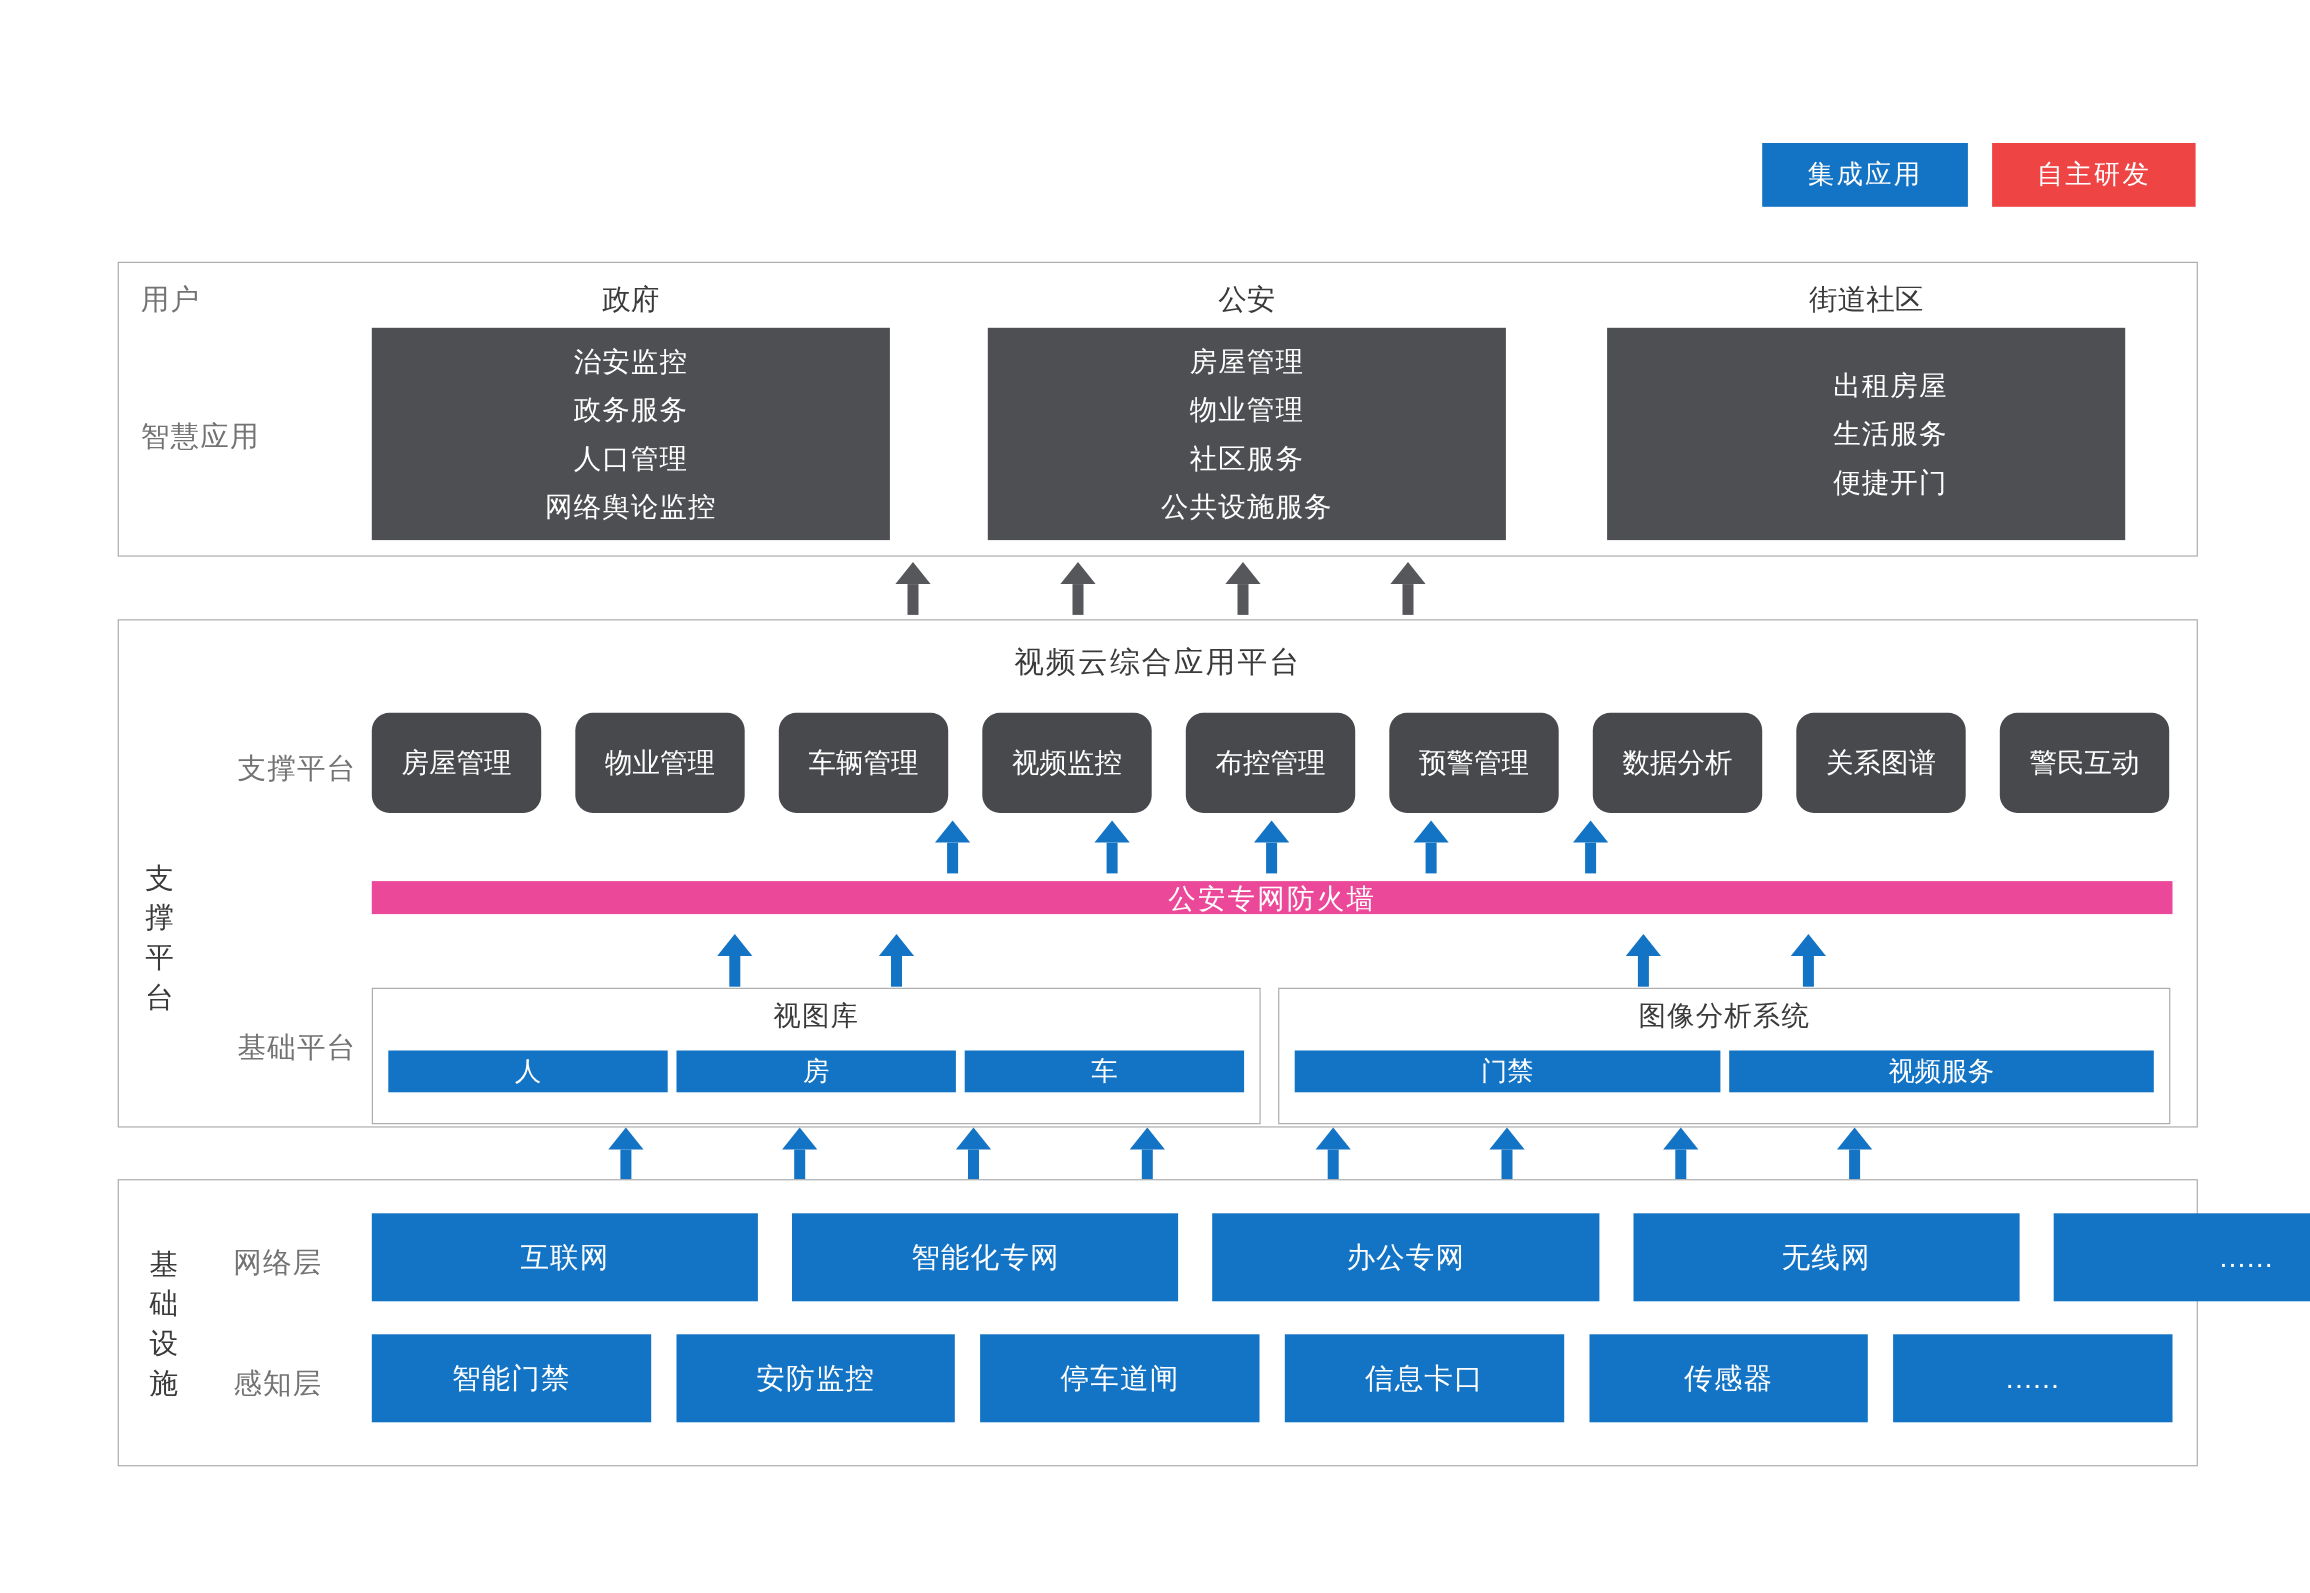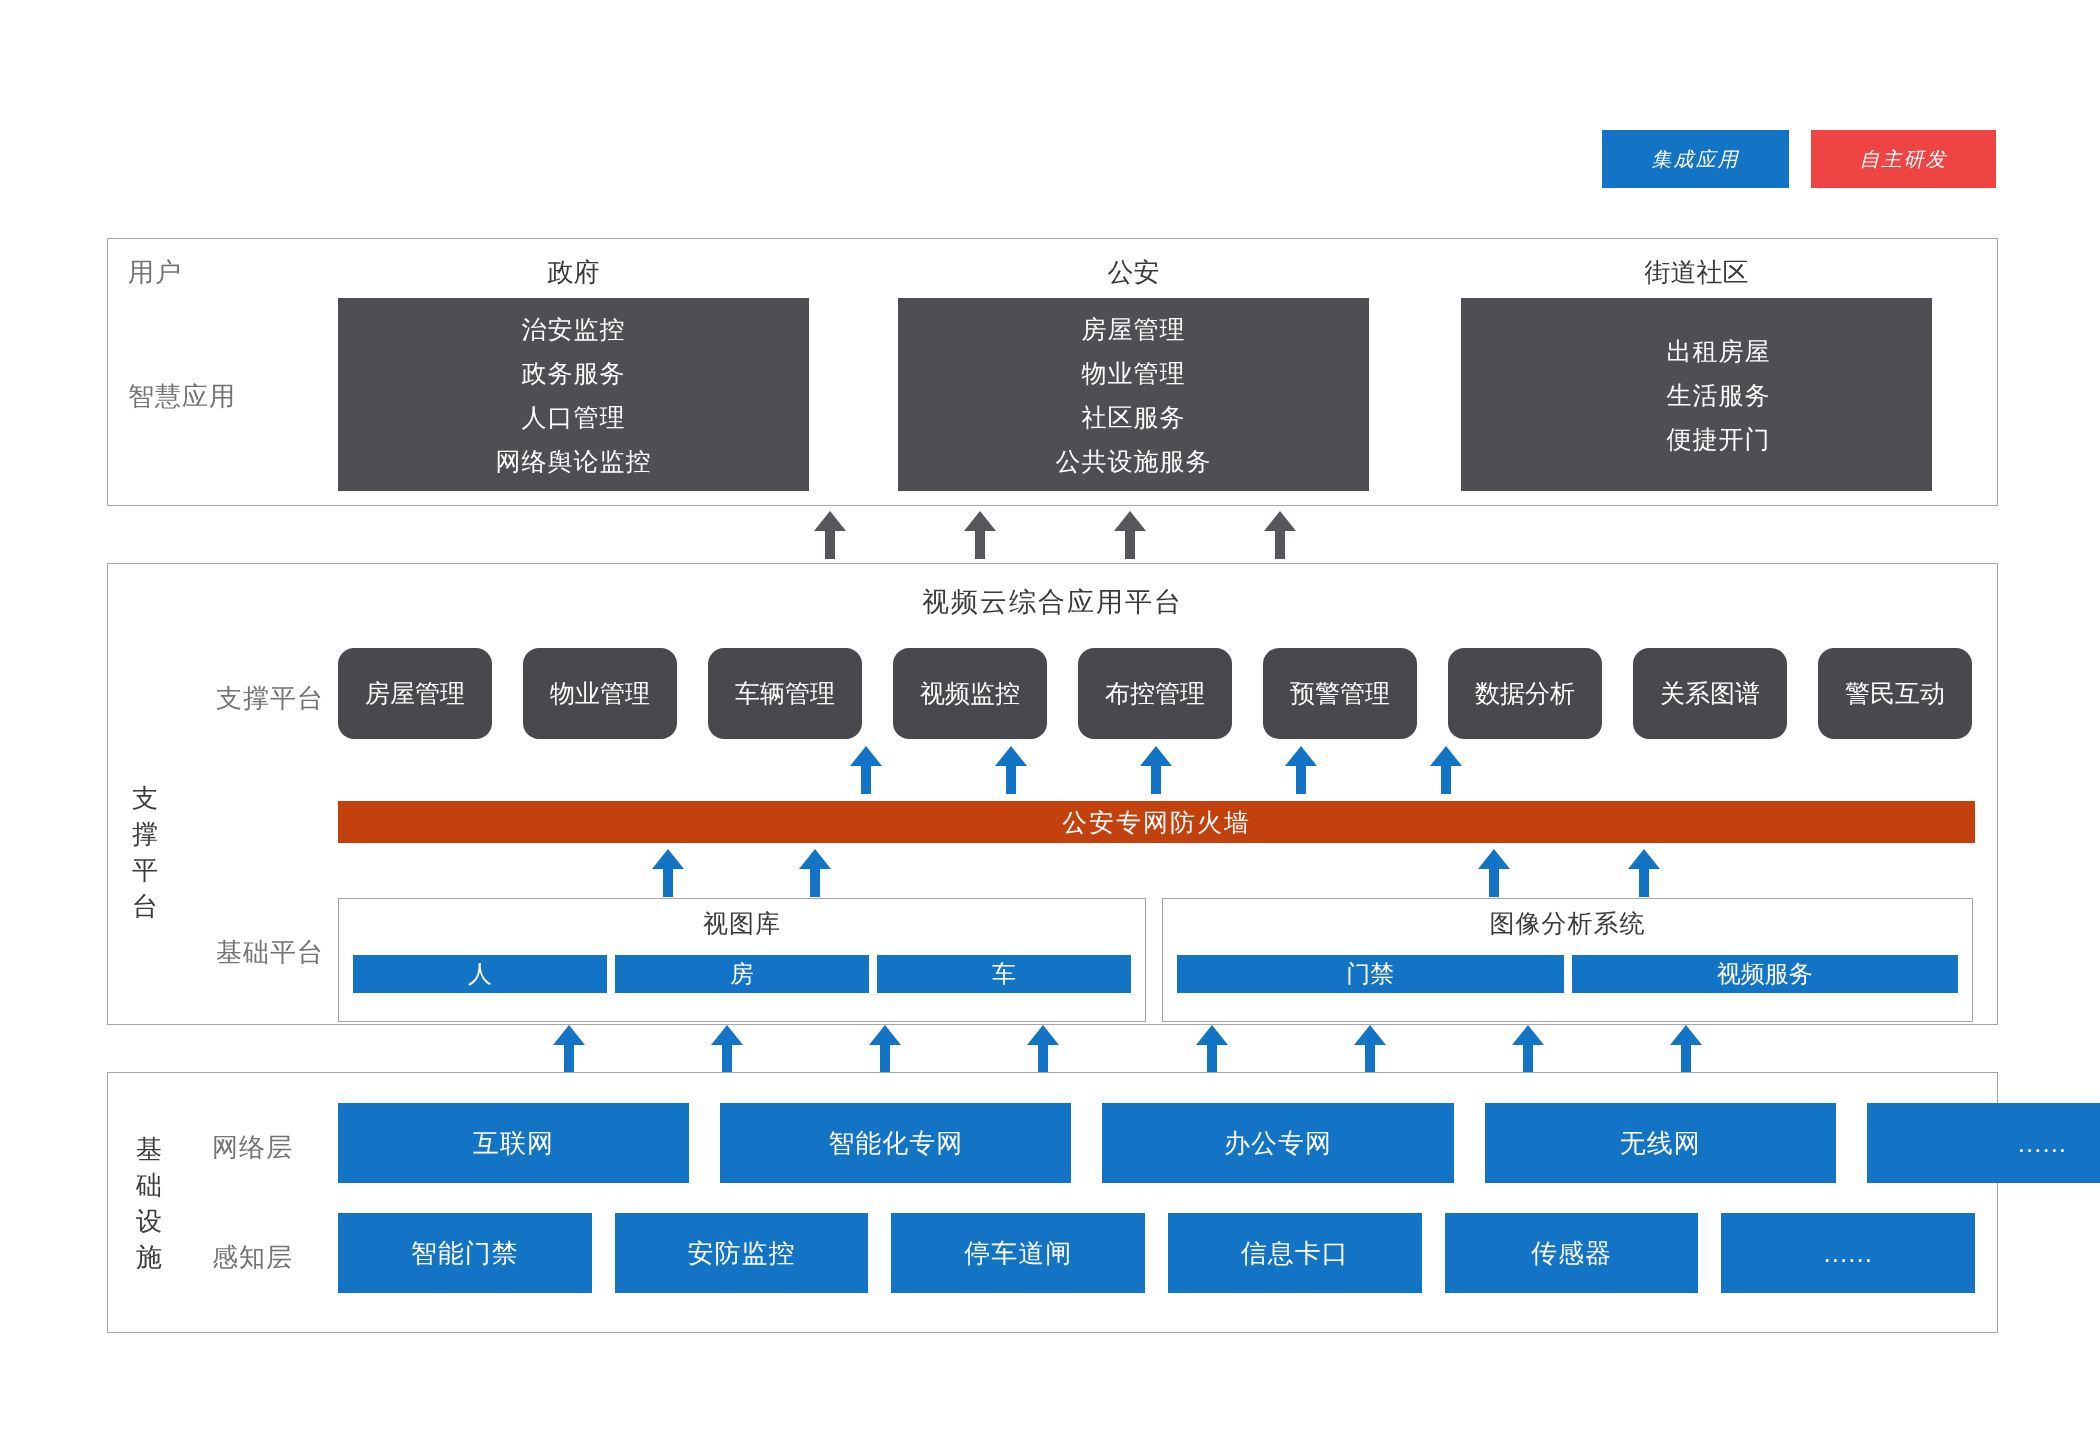--- a/index.html
+++ b/index.html
@@ -1,21 +1,21 @@
 <!DOCTYPE html>
 <html><head>
 <meta charset="utf-8">
 <style>
   * { box-sizing: border-box; margin: 0; padding: 0; }
   html, body { background: #ffffff; }
   body { font-family: "Liberation Sans", "DejaVu Sans", sans-serif; }
   .page { position: relative; width: 2100px; height: 1448px; background: #fff; color: #3a3a3a; overflow: hidden; }
 
   
-  .legend-item { position: absolute; height: 58px; line-height: 58px; text-align: center; color: #fff; font-size: 20px; letter-spacing: 2px; font-style: italic; }
+  .legend-item { position: absolute; height: 58px; line-height: 58px; text-align: center; color: #fff; font-size: 24px; letter-spacing: 2px; }
   .legend-blue { left: 1602px; top: 130px; width: 187px; background: #1373c4; }
   .legend-dark { left: 1811px; top: 130px; width: 185px; background: #ef4444; }
 
   
   .sec { position: absolute; border: 1px solid #a6a6a6; background: #fff; }
   .sec1 { left: 107px; top: 238px;  width: 1891px; height: 268px; }
   .sec2 { left: 107px; top: 563px;  width: 1891px; height: 462px; }
   .sec3 { left: 107px; top: 1072px; width: 1891px; height: 261px; }
 
   .lbl { position: absolute; font-size: 26px; color: #737373; letter-spacing: 1px; }
@@ -26,21 +26,21 @@
   .app-box { position: absolute; top: 59px; width: 471px; height: 193px; background: #4d4f52; color: #fff;
              display: flex; flex-direction: column; justify-content: center; align-items: center; }
   .app-line { font-size: 25px; line-height: 44px; letter-spacing: 1px; }
   .app-b1 { left: 230px; } .app-b2 { left: 790px; } .app-b3 { left: 1353px; padding-left: 44px; }
 
   
   .sec-title { position: absolute; left: 0; right: 0; top: 20px; text-align: center; font-size: 27px; letter-spacing: 2px; }
   .support-row { position: absolute; left: 230px; top: 84px; display: flex; gap: 31px; }
   .support-box { width: 154px; height: 91px; background: #47494c; color: #fff; border-radius: 16px;
                  display: flex; align-items: center; justify-content: center; font-size: 25px; }
-  .firewall { position: absolute; left: 230px; top: 237px; width: 1637px; height: 42px; background: #c2410c; color: #fff;
+  .firewall { position: absolute; left: 230px; top: 237px; width: 1637px; height: 30px; background: #ec4899; color: #fff;
               display: flex; align-items: center; justify-content: center; font-size: 25px; letter-spacing: 2px; }
   .base-box { position: absolute; top: 334px; height: 124px; border: 1px solid #a6a6a6; background: #fff; }
   .base-left  { left: 230px;  width: 808px; }
   .base-right { left: 1054px; width: 811px; }
   .base-title { text-align: center; font-size: 25px; margin-top: 8px; letter-spacing: 1px; }
   .base-items { position: absolute; left: 14px; right: 14px; top: 56px; display: flex; gap: 8px; }
   .base-item { flex: 1; height: 38px; background: #1373c4; color: #fff; display: flex; align-items: center; justify-content: center; font-size: 24px; }
 
   
   .net-row { position: absolute; left: 230px; top: 30px;  width: 1880px; display: flex; gap: 31px; }

